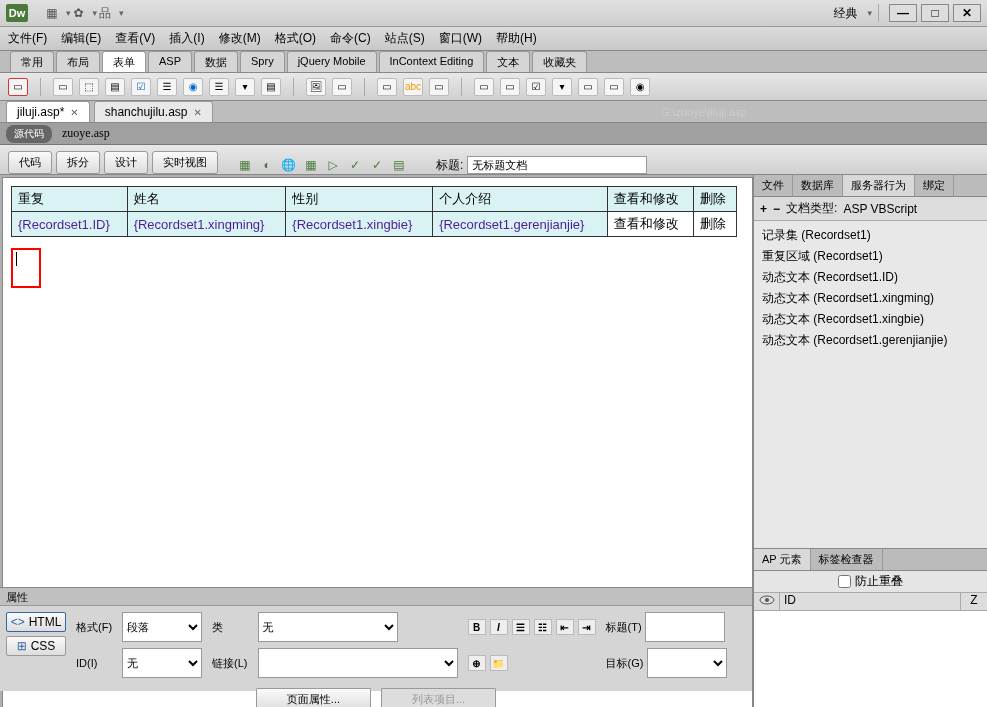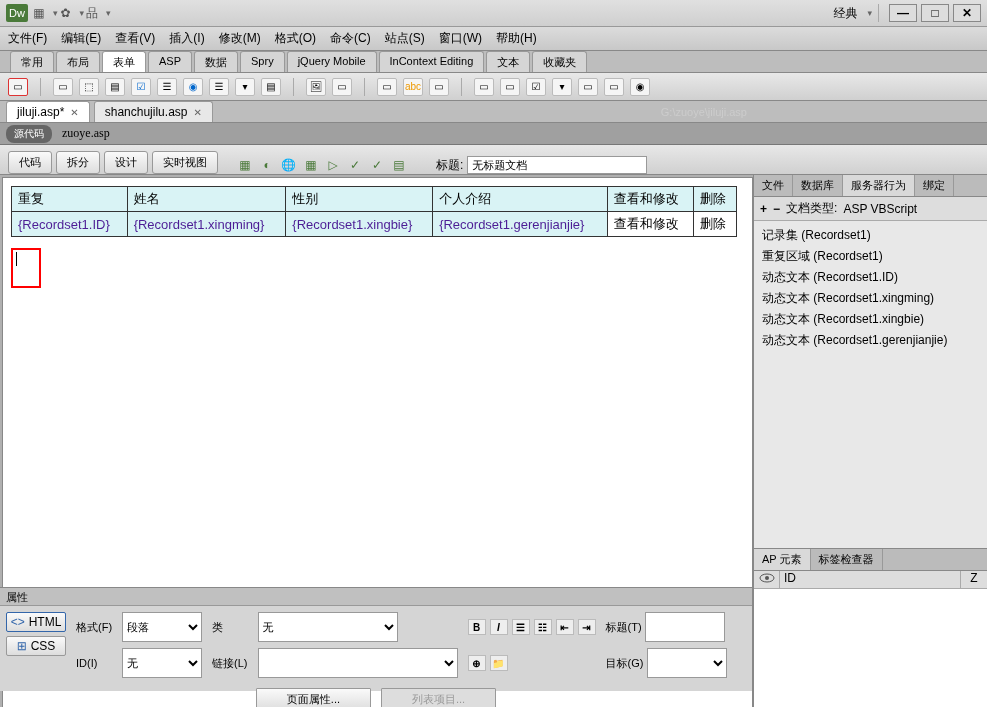--- a/index.html
+++ b/index.html
@@ -1,18 +1,18 @@
 <!DOCTYPE html>
 <html><head>
 <meta charset="utf-8">
 <style>
 * { margin: 0; padding: 0; box-sizing: border-box; font-family: "Microsoft YaHei", Arial, sans-serif; font-size: 12px; }
 body { background: #b0b0b0; width: 987px; height: 707px; overflow: hidden; position: relative; }
 .titlebar { height: 27px; background: linear-gradient(#e0e0e0,#cfcfcf); border-bottom: 1px solid #999; display: flex; align-items: center; padding: 0 6px; }
-.dw-logo { width: 22px; height: 18px; background: #4a7a3a; color: #fff; font-weight: normal; font-size: 11px; text-align: center; line-height: 18px; border-radius: 2px; margin-right: 3px; }
+.dw-logo { width: 22px; height: 18px; background: #4a7a3a; color: #fff; font-weight: bold; font-size: 11px; text-align: center; line-height: 18px; border-radius: 2px; margin-right: 16px; }
 .tb-ico { width: 16px; height: 16px; margin-right: 4px; display: inline-flex; align-items: center; justify-content: center; color: #555; }
 .tb-sep { width: 1px; height: 18px; background: #aaa; margin: 0 6px; }
 .tb-drop { font-size: 9px; color: #666; margin-left: 2px; }
 .spacer { flex: 1; }
 .winbtns { display: flex; gap: 0; }
 .winbtn { width: 28px; height: 18px; border: 1px solid #888; background: #ddd; display: flex; align-items: center; justify-content: center; font-size: 12px; font-weight: bold; margin-left: 4px; cursor: pointer; }
 .menubar { height: 24px; background: linear-gradient(#dcdcdc,#c8c8c8); border-bottom: 1px solid #888; display: flex; align-items: center; padding: 0 8px; gap: 14px; }
 .menubar span { cursor: pointer; }
 .tabstrip { height: 22px; background: #bdbdbd; border-bottom: 1px solid #888; display: flex; padding-left: 10px; }
 .tab1 { padding: 3px 10px; background: #d5d5d5; border: 1px solid #999; border-bottom: none; font-size: 11px; margin-right: 2px; cursor: pointer; border-radius: 3px 3px 0 0; }
@@ -237,20 +237,24 @@
       <div>动态文本 (Recordset1.xingming)</div>
       <div>动态文本 (Recordset1.xingbie)</div>
       <div>动态文本 (Recordset1.gerenjianjie)</div>
     </div>
 
     <div class="panel2">
       <div class="panel-tabs">
         <div class="ptab active">AP 元素</div>
         <div class="ptab">标签检查器</div>
       </div>
+      <div class="prevent-row">
+        <input type="checkbox" style="">
+        <span>防止重叠</span>
+      </div>
       <div class="ap-head">
         <div><svg class="eye" viewBox="0 0 16 12">
               <ellipse cx="8" cy="6" rx="7" ry="4" fill="none" stroke="#555"></ellipse>
               <circle cx="8" cy="6" r="2" fill="#555"></circle>
             </svg></div>
         <div>ID</div>
         <div>Z</div>
       </div>
       <div style="flex:1;background:#fff"></div>
     </div>

